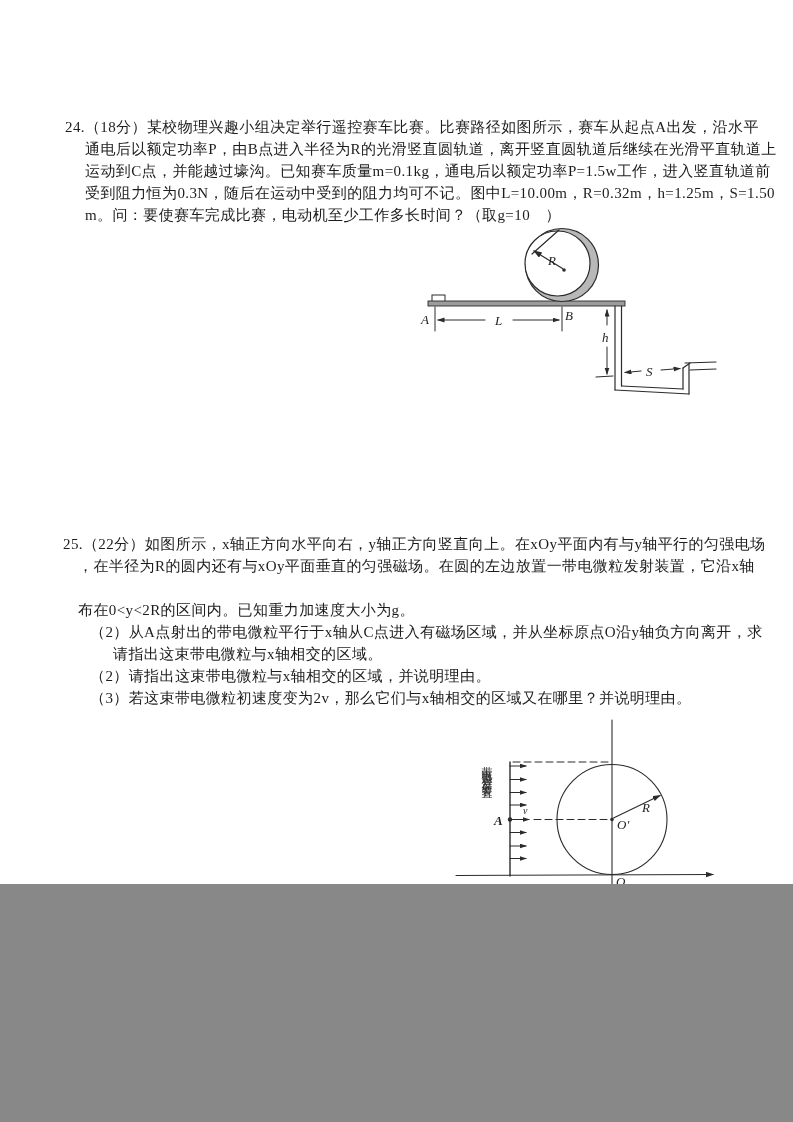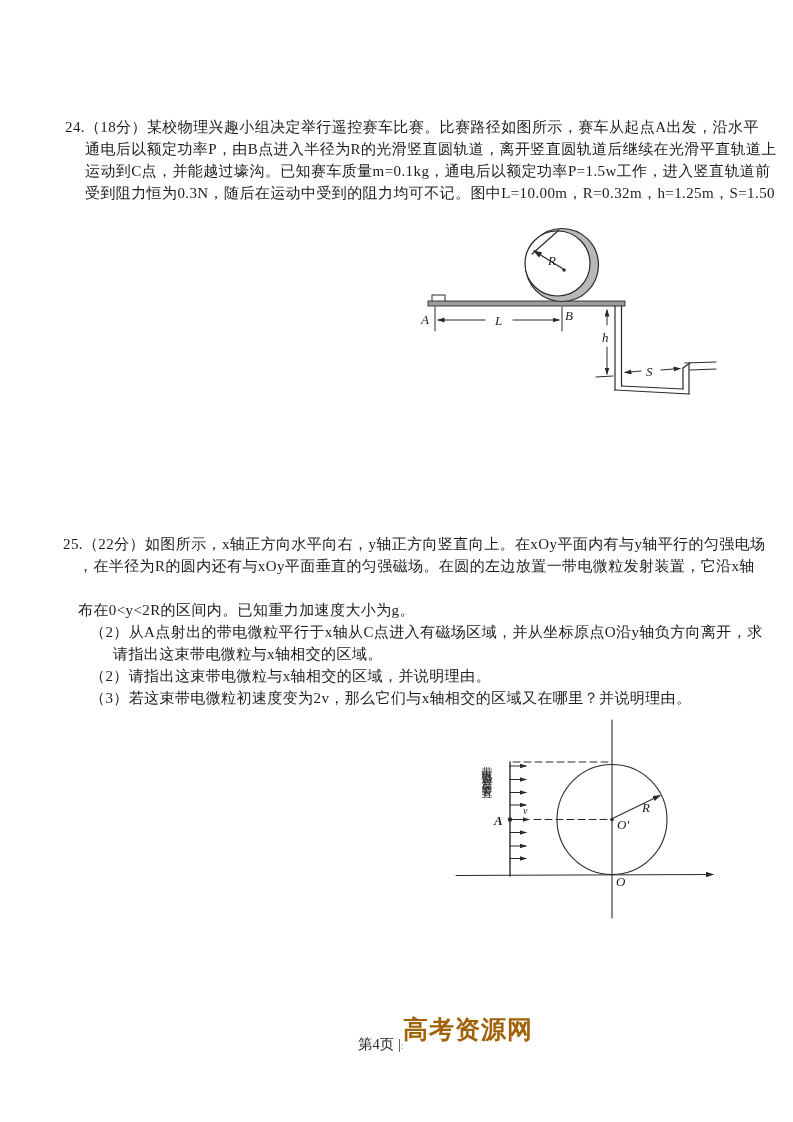--- a/index.html
+++ b/index.html
@@ -1,17 +1,17 @@
 <!DOCTYPE html>
 <html><head>
 <meta charset="utf-8">
 <style>
   html,body{margin:0;padding:0;background:#888;}
   .page{
-    position:relative;width:793px;height:1122px;background:#ffffff;
+    position:relative;width:793px;height:884px;background:#ffffff;
     margin:0 auto;overflow:hidden;
     font-family:"Liberation Serif","DejaVu Serif",serif;color:#1c1c1c;
   }
   .tline{
     position:absolute;font-size:15px;line-height:19px;letter-spacing:0.4px;
     white-space:nowrap;color:#1c1c1c;
   }
   svg{position:absolute;overflow:visible;}
   svg text{font-family:"Liberation Serif","DejaVu Serif",serif;fill:#222;}
   .fig-label{font-size:13px;font-style:italic;}
@@ -30,20 +30,21 @@
 </style>
 </head>
 <body>
 
 <div class="page">
 
   <div class="tline" style="left:65px;top:118px">24.（18分）某校物理兴趣小组决定举行遥控赛车比赛。比赛路径如图所示，赛车从起点A出发，沿水平</div>
   <div class="tline" style="left:85px;top:140px">通电后以额定功率P，由B点进入半径为R的光滑竖直圆轨道，离开竖直圆轨道后继续在光滑平直轨道上</div>
   <div class="tline" style="left:85px;top:162px">运动到C点，并能越过壕沟。已知赛车质量m=0.1kg，通电后以额定功率P=1.5w工作，进入竖直轨道前</div>
   <div class="tline" style="left:85px;top:184px">受到阻力恒为0.3N，随后在运动中受到的阻力均可不记。图中L=10.00m，R=0.32m，h=1.25m，S=1.50</div>
+  <div class="tline" style="left:85px;top:206px">m。问：要使赛车完成比赛，电动机至少工作多长时间？（取g=10　）</div>
 
   <svg style="left:415px;top:225px" width="315" height="180" viewBox="0 0 315 180">
     <defs>
       <marker id="arr24" markerWidth="8" markerHeight="6" refX="6.5" refY="2.5" orient="auto">
         <path d="M0,0 L7.5,2.5 L0,5 Z" fill="#2b2b2b"></path>
       </marker>
     </defs>
     <g stroke="#2b2b2b" stroke-width="1.2" fill="none" stroke-linecap="round">
 
       <rect x="17" y="70" width="13" height="7" fill="#ffffff" stroke-width="1"></rect>

